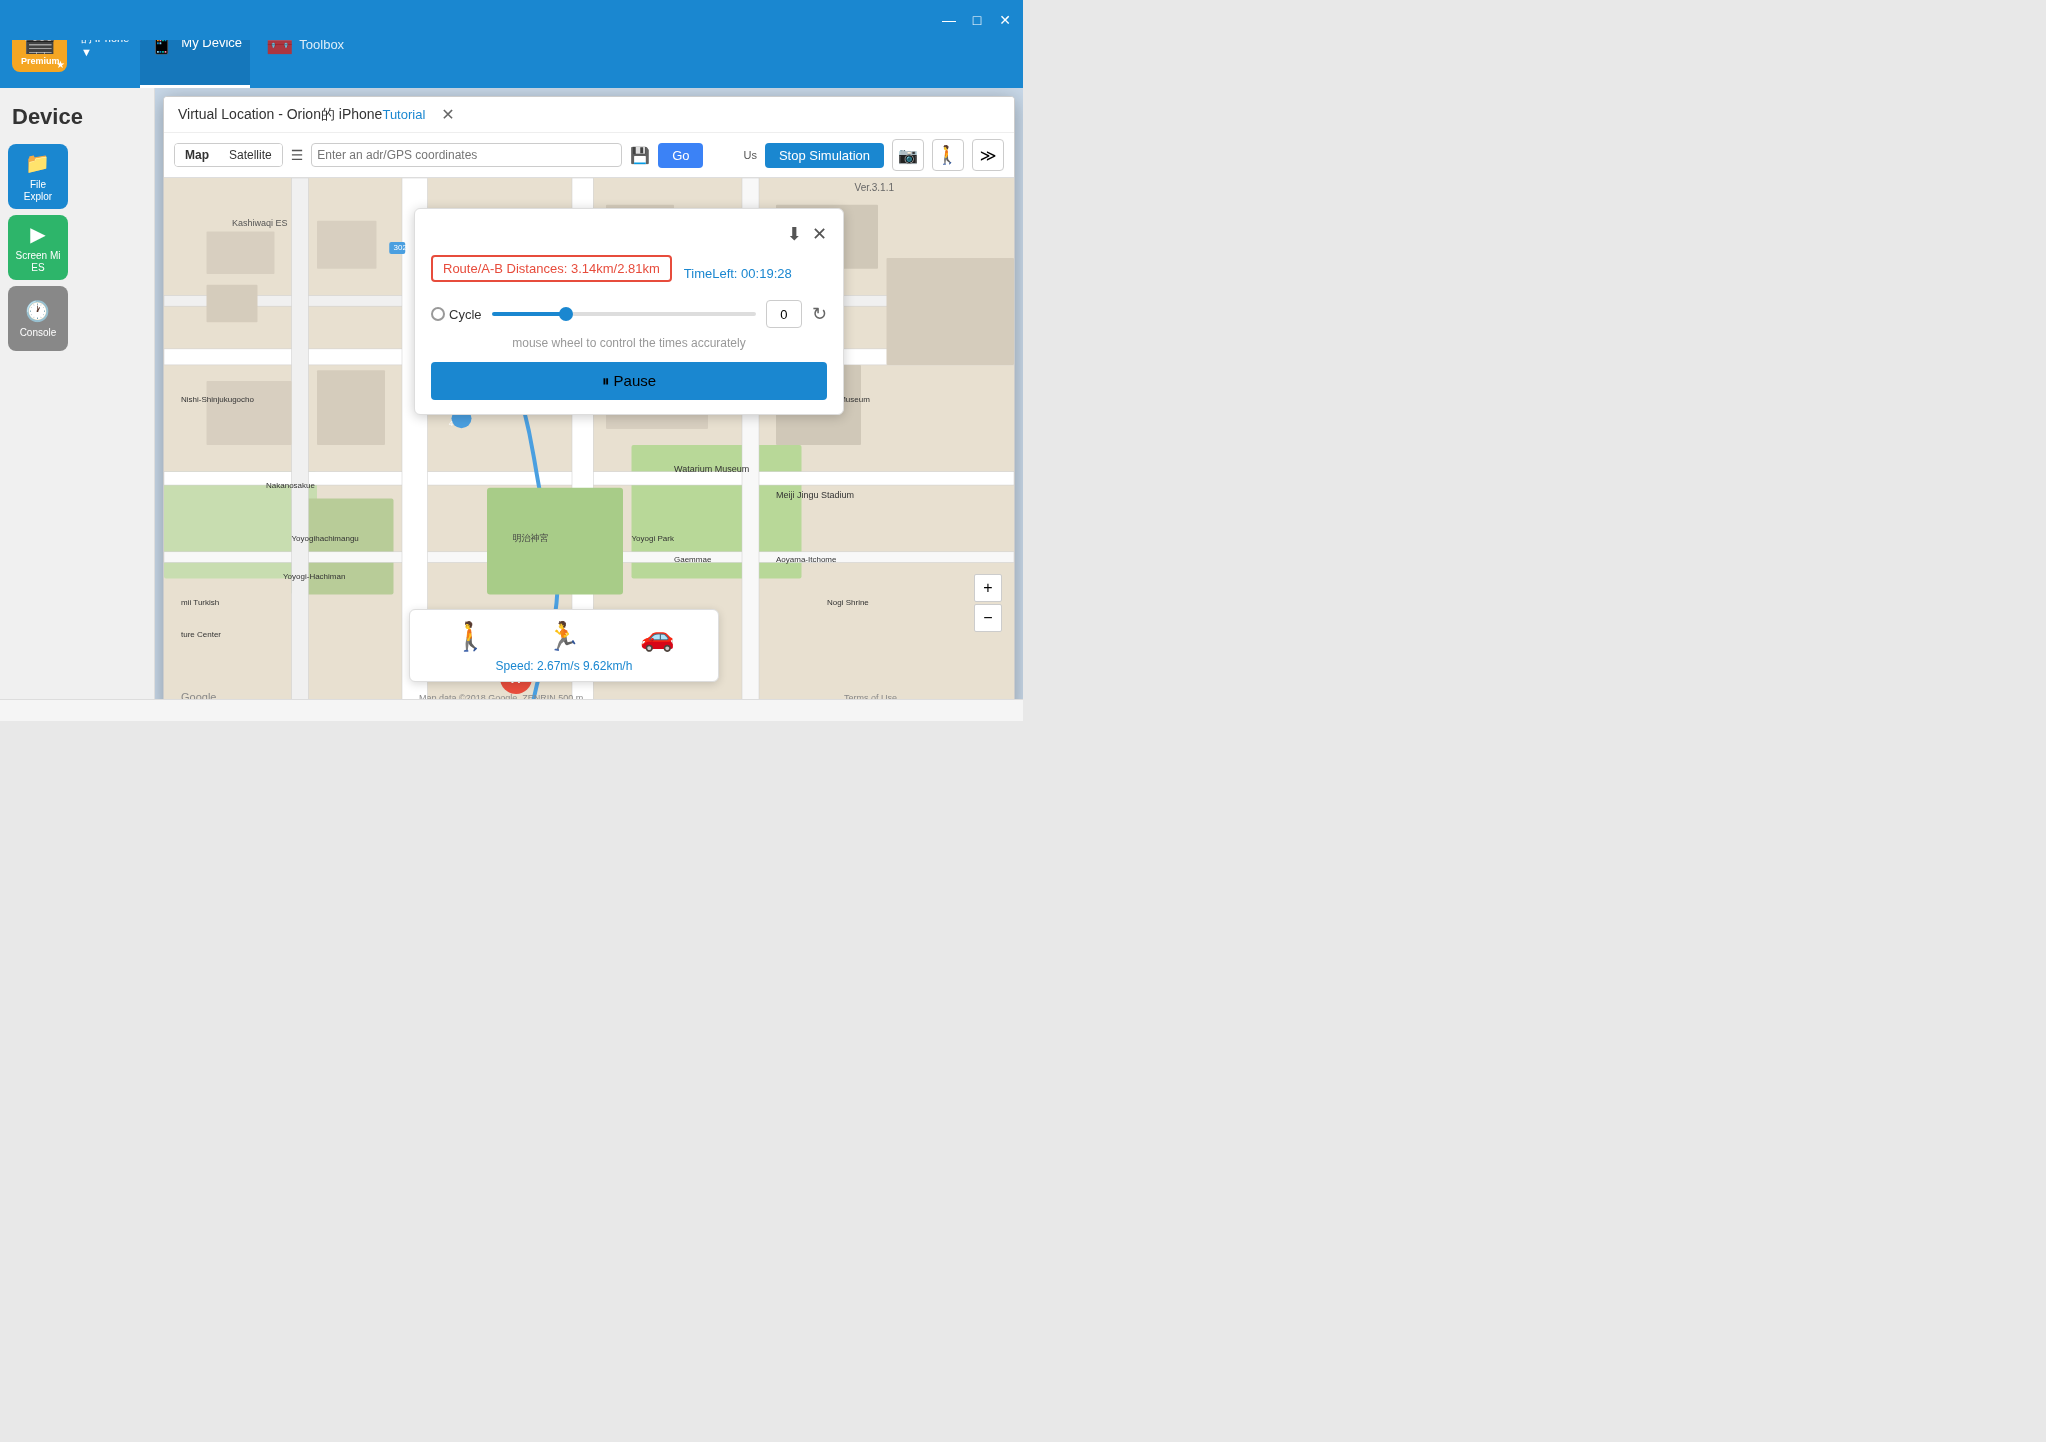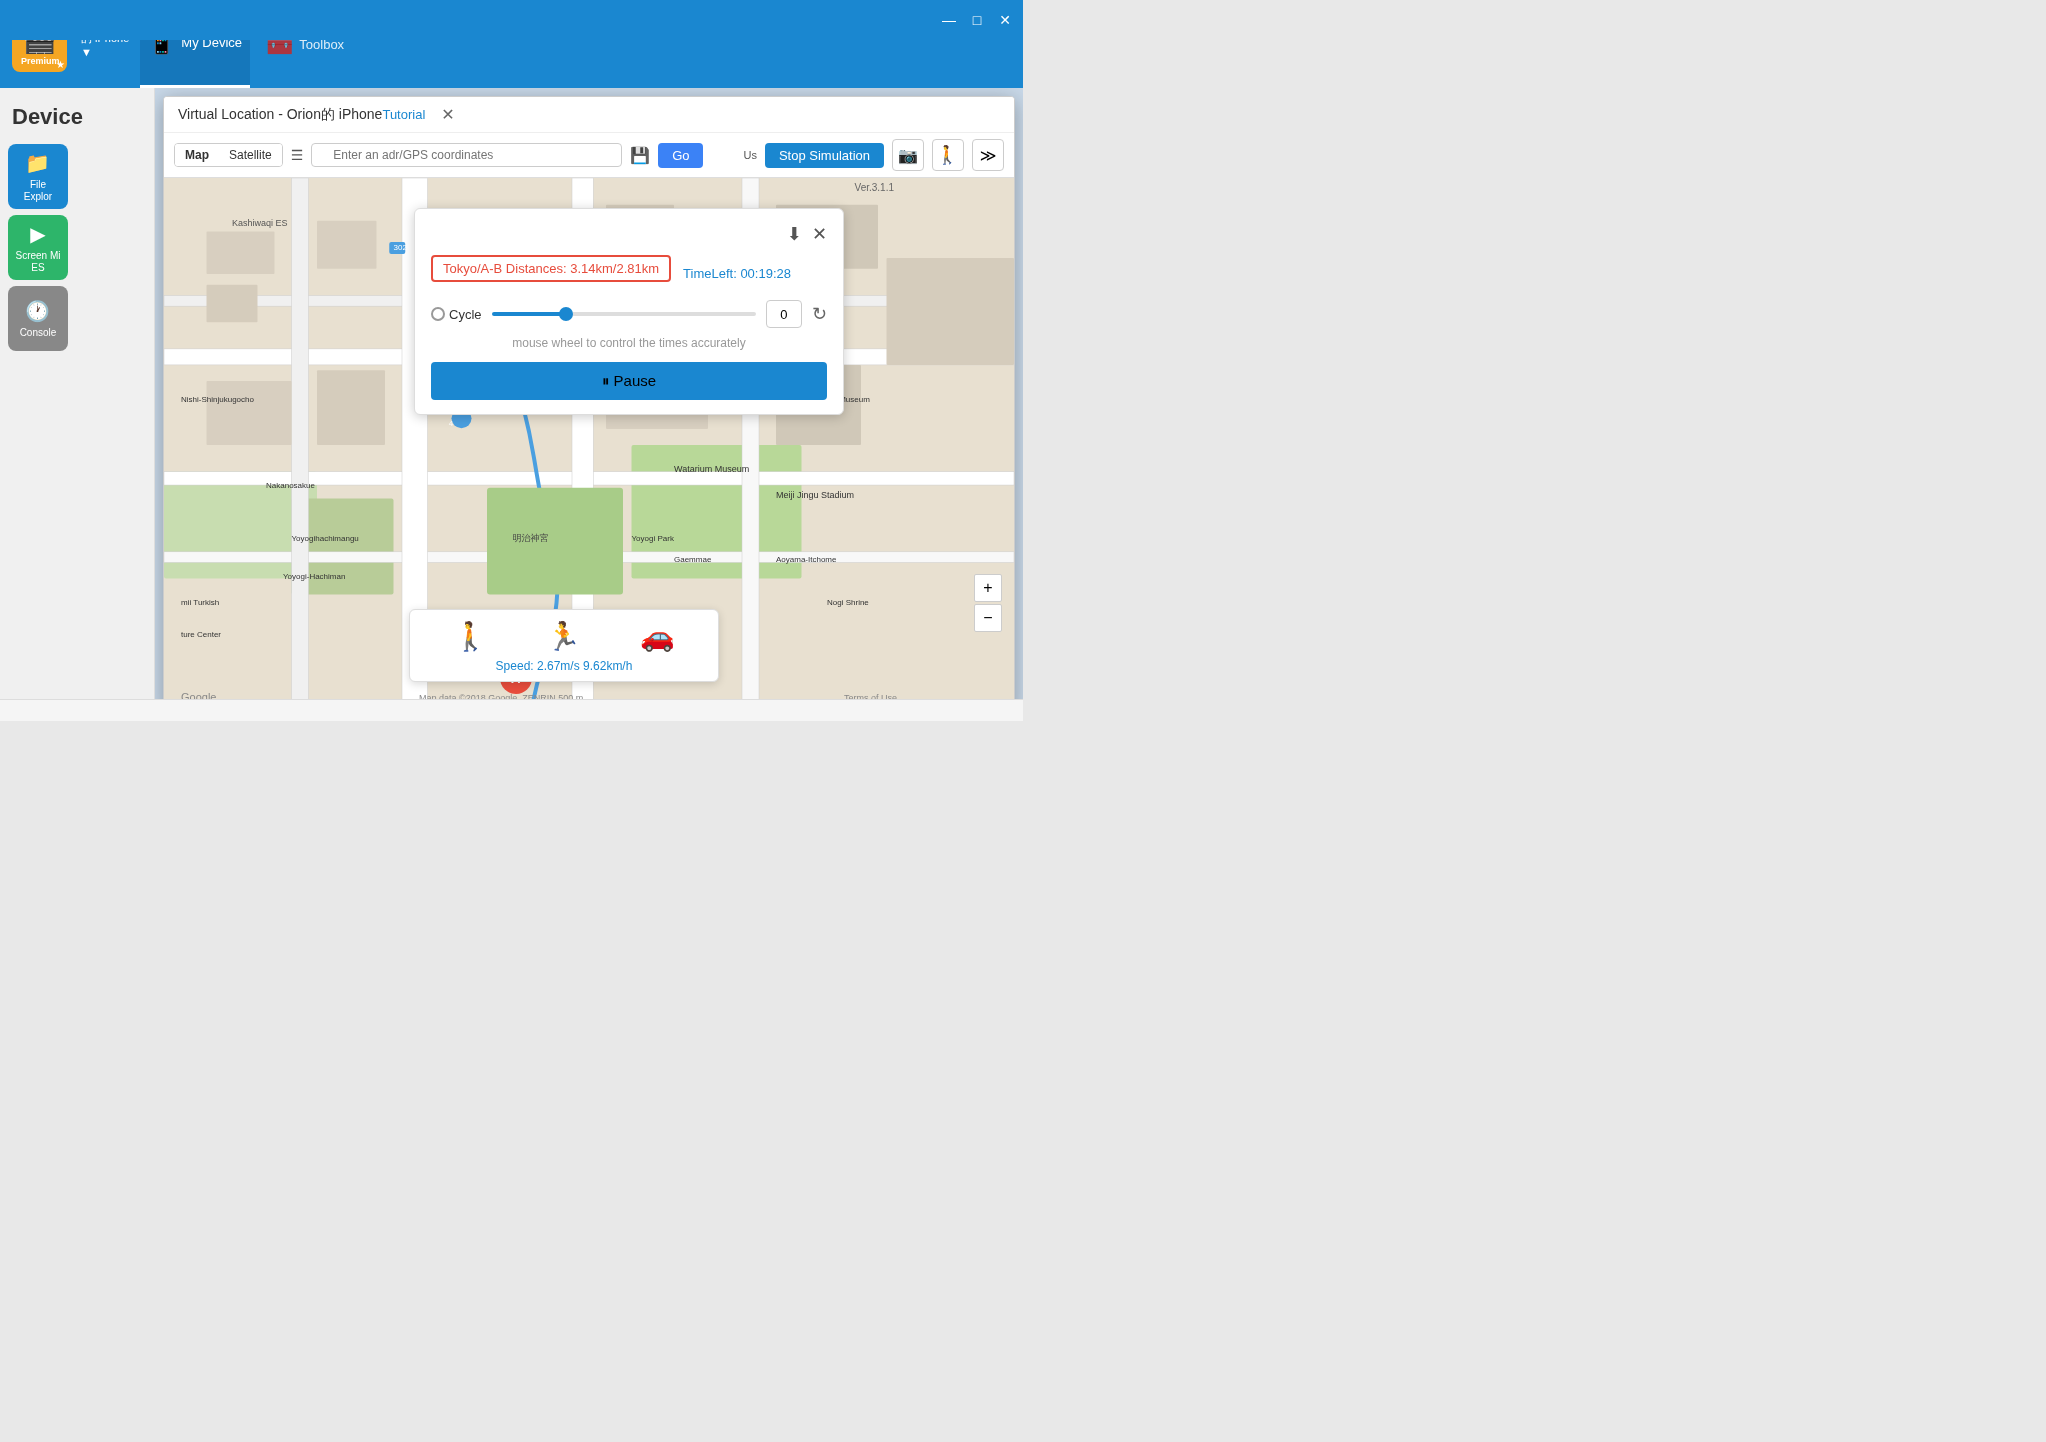--- a/index.html
+++ b/index.html
@@ -248,21 +248,21 @@
     .map-type-btn.active {
       background: white;
       font-weight: bold;
     }
     .map-search-box {
       flex: 1;
       display: flex;
       align-items: center;
       border: 1px solid #ccc;
       border-radius: 4px;
-      padding: 4px 21px;
+      padding: 4px 5px;
       background: white;
     }
     .map-search-input {
       flex: 1;
       border: none;
       outline: none;
       font-size: 12px;
       color: #999;
     }
     .save-btn {
@@ -717,21 +717,21 @@
         <text x="80%" y="98%" font-size="9" fill="#888" font-family="Arial">Terms of Use</text>
       </svg>
 
       <div class="info-panel">
         <div class="info-panel-header">
           <span class="info-panel-action">⬇</span>
           <span class="info-panel-action">✕</span>
         </div>
         <div class="route-info-row">
           <div class="route-distance">
-            <span>Tokyo/A-B Distances:</span>
+            <span>Route/A-B Distances:</span>
             <span>3.14km/2.81km</span>
           </div>
           <span class="time-left">
             <span>TimeLeft:</span>
             <span style="color:#1a87d0;">00:19:28</span>
           </span>
         </div>
         <div class="cycle-row">
           <div class="cycle-label">
             <span class="cycle-radio"></span>

